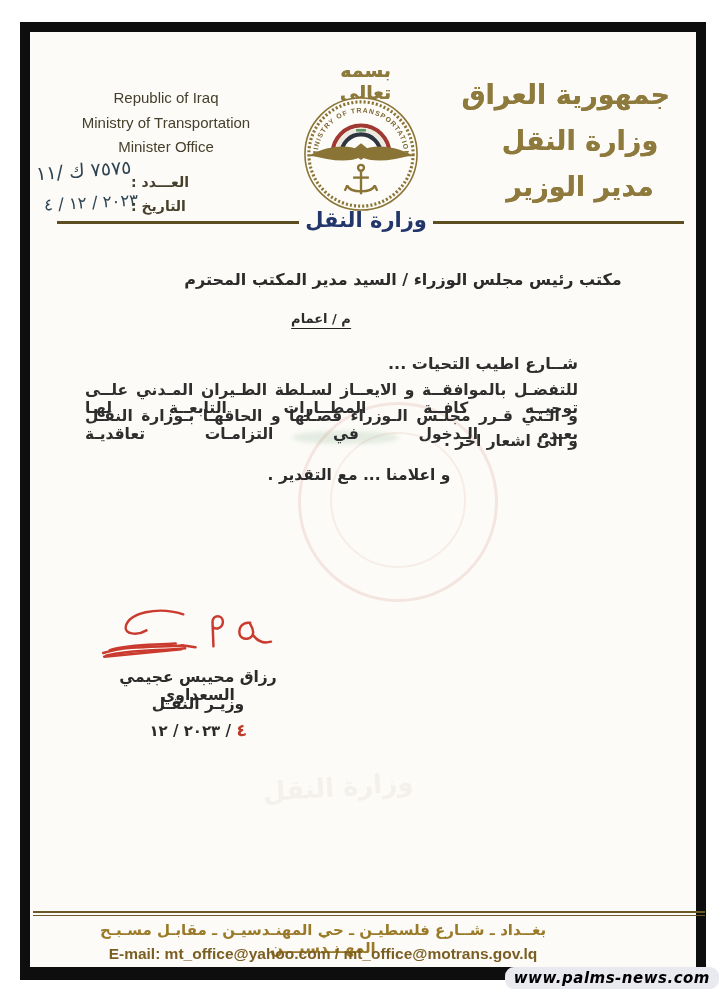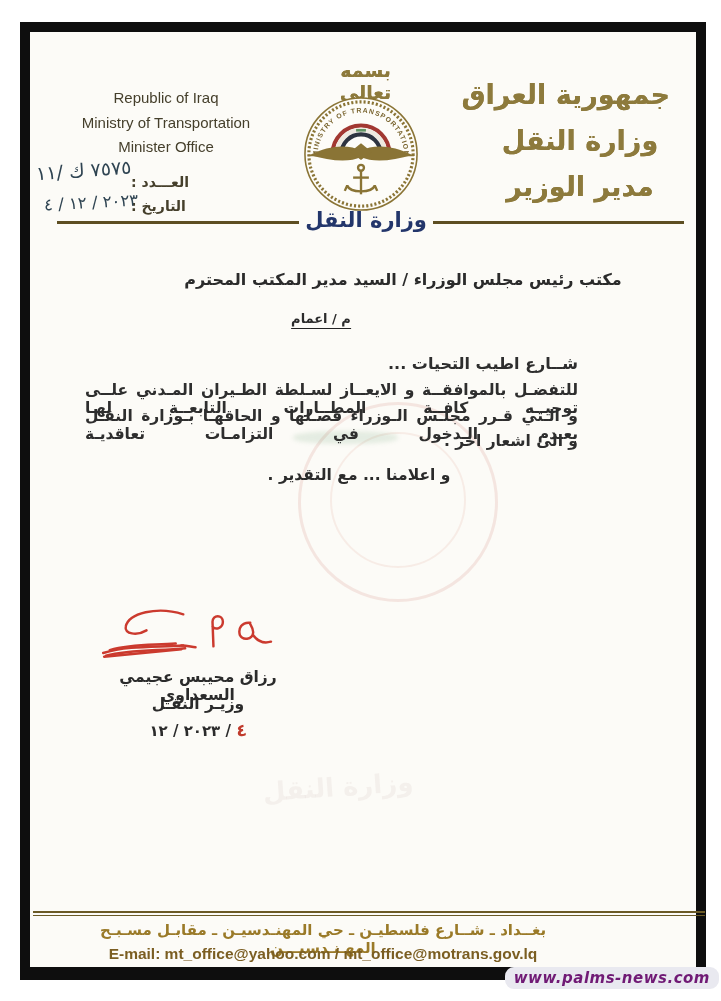--- a/index.html
+++ b/index.html
@@ -36,21 +36,21 @@
   
   .sig-red { color:#c03a2c; }
 
   
   .foot-sep { left:33px; top:911px; width:672px; height:5px;
               border-top:2px solid #6b5a26; border-bottom:1px solid #6b5a26; }
   .foot-ar { left:93px; top:921px; width:460px; text-align:center; font-size:15px; font-weight:bold; color:#9a7a28; }
   .foot-en { left:93px; top:945px; width:460px; text-align:center; font-size:15.5px; font-weight:bold;
              color:#7b5e22; font-family:"Liberation Sans", sans-serif; }
   .palms { right:2px; top:967px; background:#e9e9f0; border-radius:9px; padding:2px 9px;
-           color:#701a75; font-style:italic; font-weight:bold; font-size:15px; letter-spacing:.5px;text-align:center; }
+           color:#000000; font-style:italic; font-weight:bold; font-size:15px; letter-spacing:.5px;text-align:center; }
 
   
   .ghost-ring1 { left:298px; top:402px; width:200px; height:200px; border-radius:50%;
                  border:3px solid rgba(195,85,70,.13); }
   .ghost-ring2 { left:330px; top:432px; width:136px; height:136px; border-radius:50%;
                  border:2px solid rgba(195,85,70,.09); }
   .ghost-green { left:293px; top:431px; width:105px; height:13px; background:rgba(60,130,70,.12);
                  border-radius:45%; filter:blur(2px); }
   .ghost-stamp { left:238px; top:772px; width:200px; text-align:center; font-size:26px; font-weight:bold;
                  color:rgba(150,110,110,.08); transform:rotate(-4deg); }

